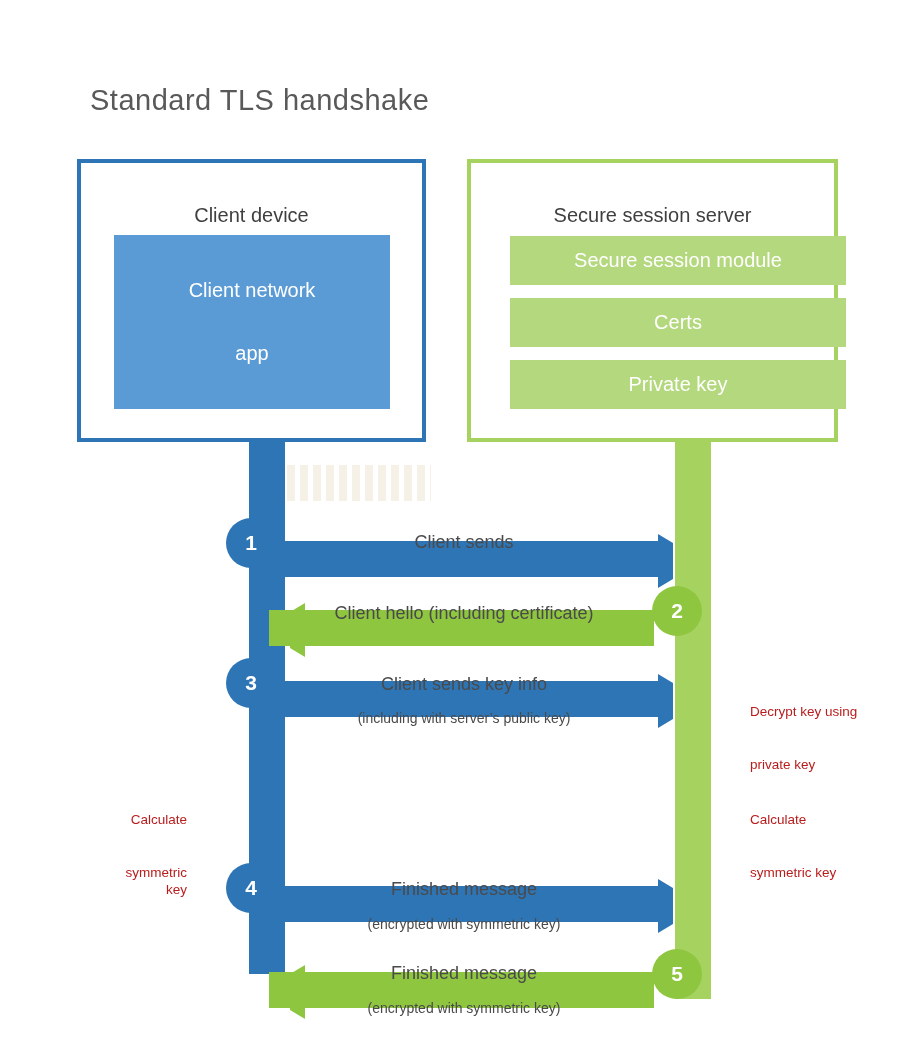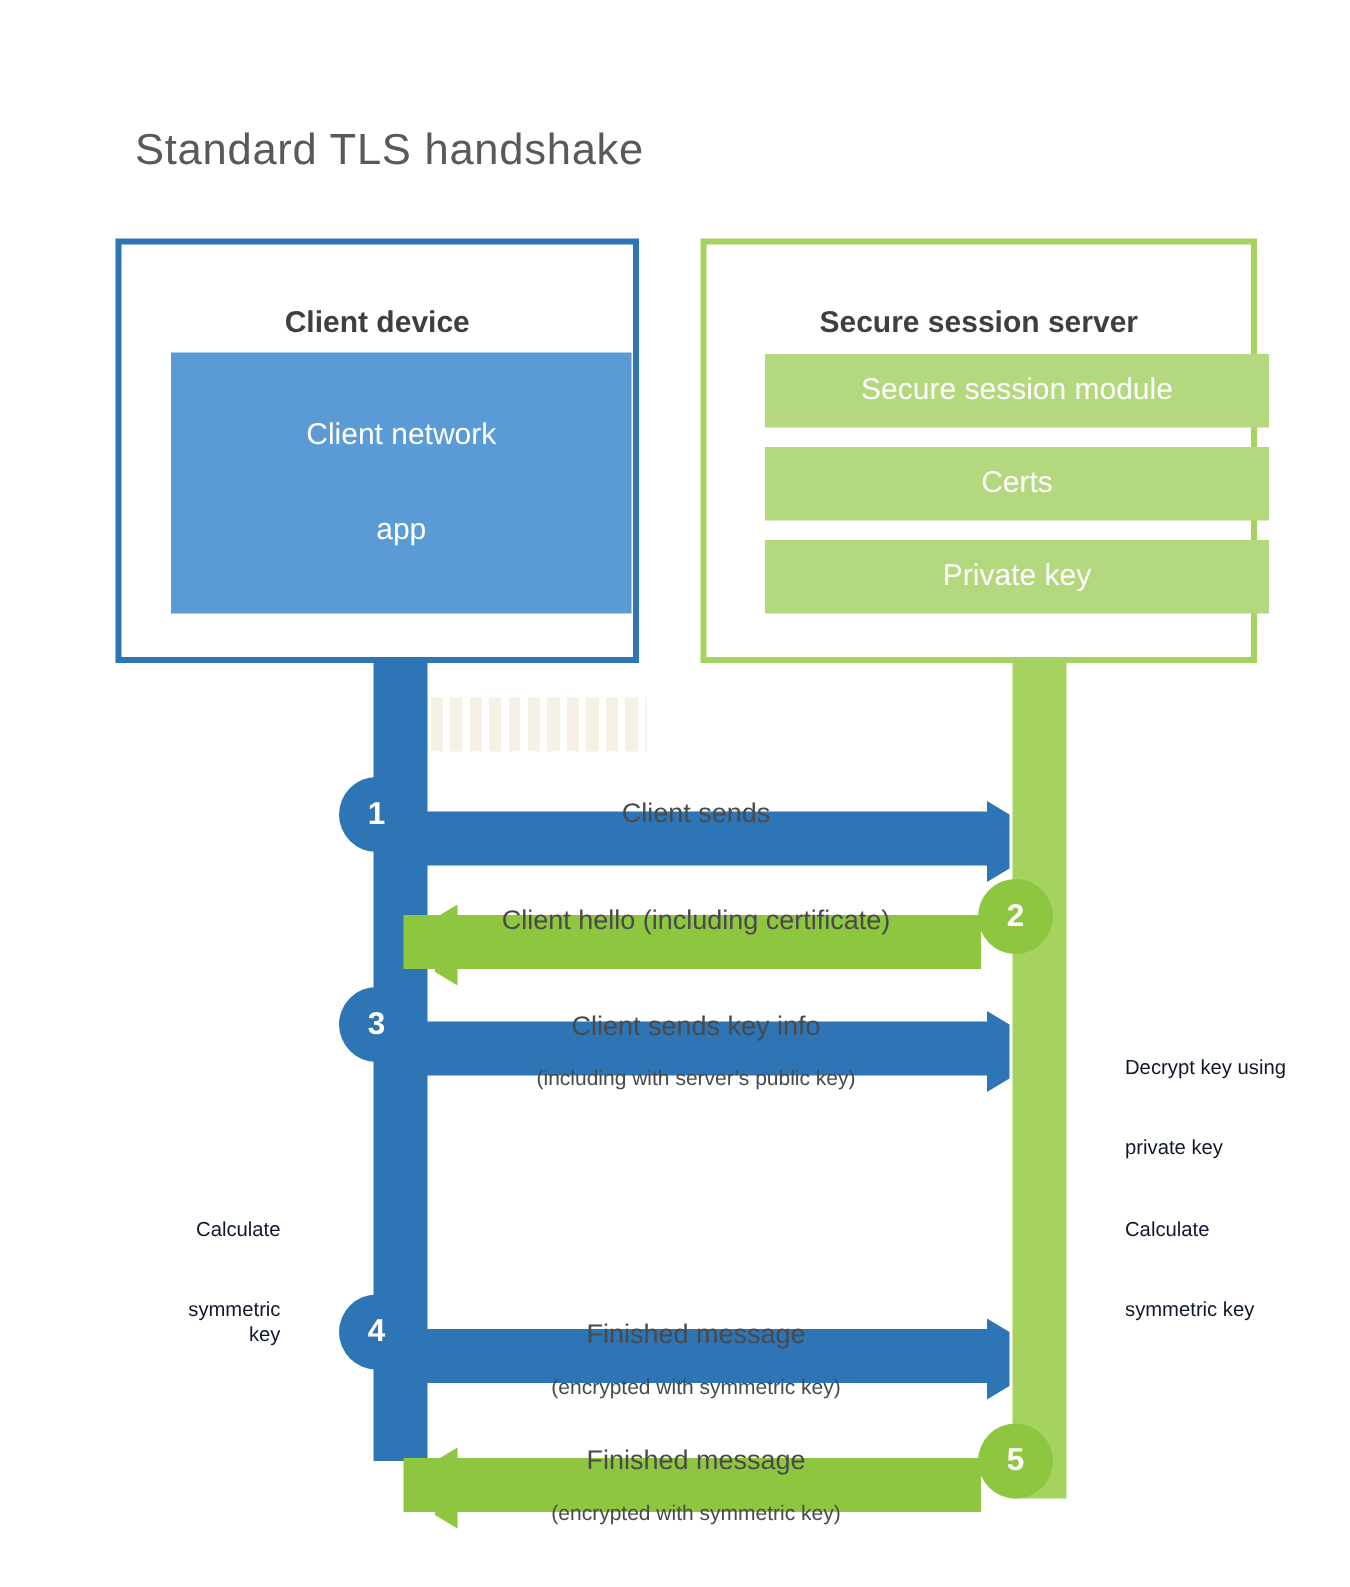--- a/index.html
+++ b/index.html
@@ -29,24 +29,24 @@
     left: 41px; top: 123px; width: 349px; height: 283px;
     border: 4px solid #2e75b6;
   }
   .server-box {
     left: 431px; top: 123px; width: 371px; height: 283px;
     border: 4px solid #a6d35f;
   }
   .box-title {
     position: absolute; left: 0; top: 23px; width: 100%;
     text-align: center;
-    font-size: 20px; font-weight: bold; color: #3f3f3f;
+    font-size: 20px; font-weight: normal; color: #3f3f3f;
   }
   .app-box {
-    position: absolute; left: 33px; top: 72px; width: 307px; height: 174px;
+    position: absolute; left: 33px; top: 72px; width: 276px; height: 174px;
     background: #5b9bd5;
     display: flex; flex-direction: column; justify-content: center; align-items: center;
     color: #ffffff; font-size: 20px; line-height: 27px;
   }
   .server-bar {
     position: absolute; left: 39px; width: 336px; height: 49px;
     background: #b4d87d;
     color: #ffffff; font-size: 20px;
     display: flex; justify-content: center; align-items: center;
   }
@@ -104,21 +104,21 @@
   .label-2 { top: 549px; }
   .label-3 { top: 620px; }
   .sub-3   { top: 656px; }
   .label-4 { top: 825px; }
   .sub-4   { top: 862px; }
   .label-5 { top: 909px; }
   .sub-5   { top: 946px; }
 
   
   .side-note {
-    position: absolute; font-size: 13.5px; line-height: 17px; color: #0f172a;
+    position: absolute; font-size: 13.5px; line-height: 17px; color: #b91c1c;
     z-index: 2;
   }
   .note-decrypt    { left: 678px; top: 631px; text-align: left; }
   .note-calc-left  { left: 40px;  top: 739px; width: 147px; text-align: right; }
   .note-calc-right { left: 678px; top: 739px; text-align: left; }
 </style>
 </head>
 <body>
 
 <div class="canvas">

